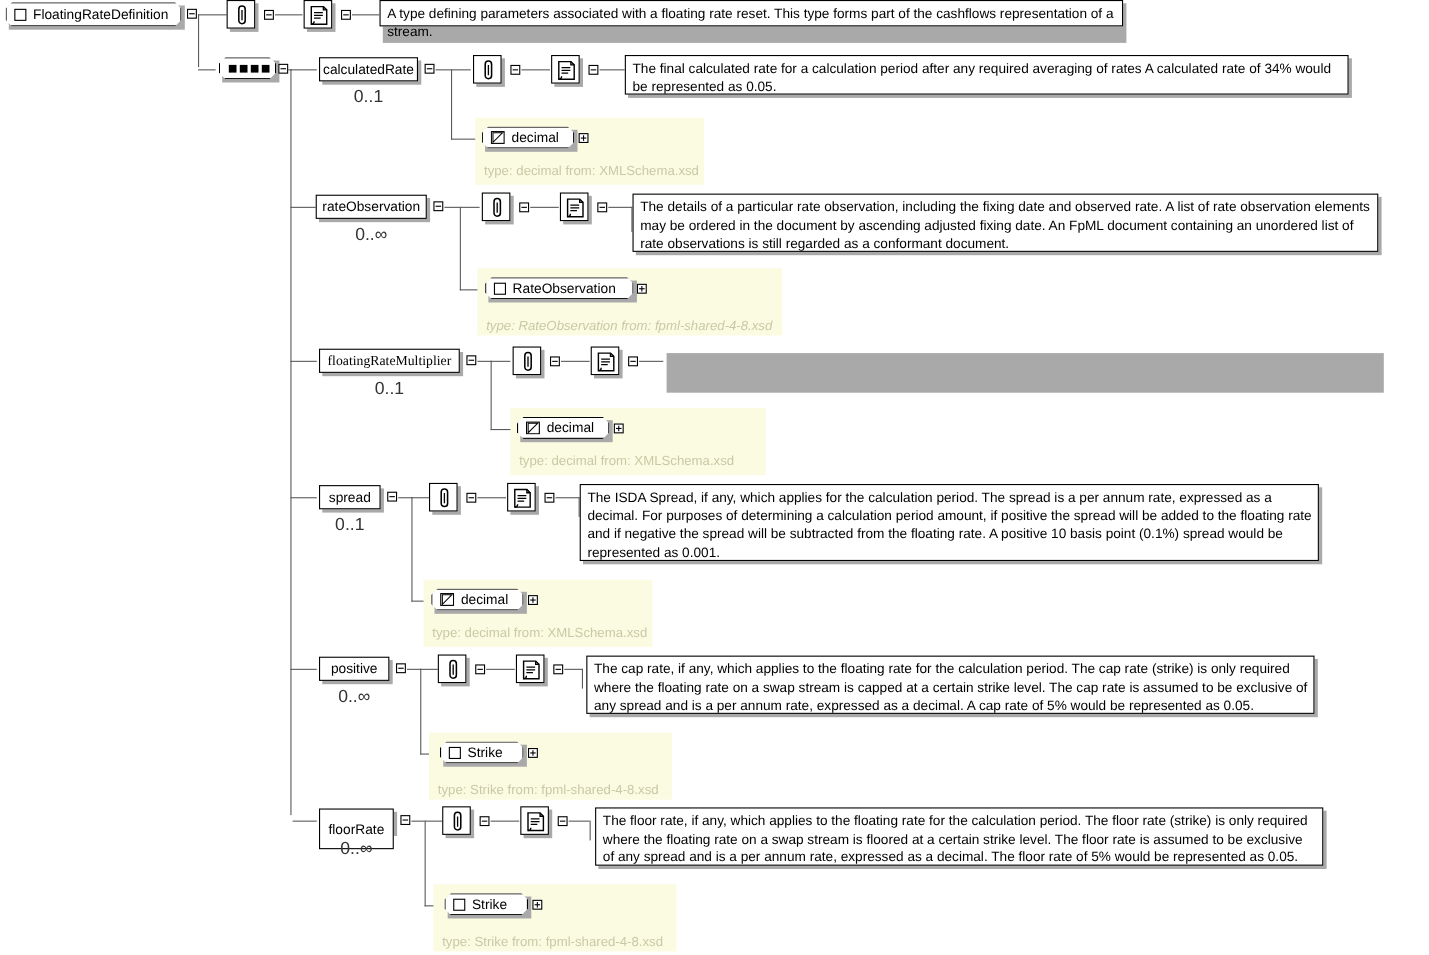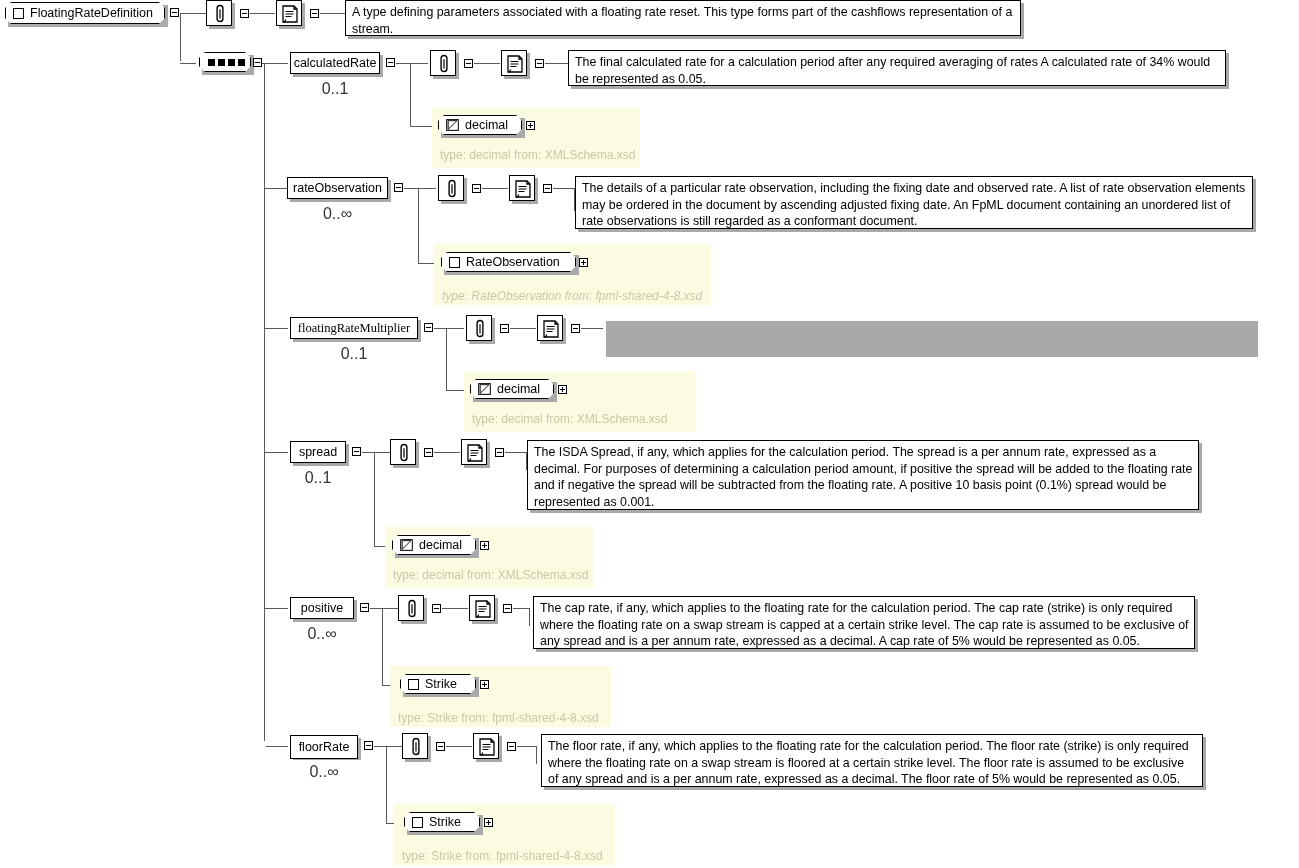--- a/index.html
+++ b/index.html
@@ -116,21 +116,21 @@
       <path d="M3 3h11l3 3v13H3z" fill="#fff" stroke="#000" stroke-width="1.3"></path>
       <path d="M14 3v3h3" fill="none" stroke="#000" stroke-width="1.3"></path>
       <path d="M5.5 8.5h8M5.5 11h8M5.5 13.5h6" stroke="#000" stroke-width="1.1"></path>
       <path d="M3 19c1.8 0 2.6-1.3 2.6-2.6" fill="none" stroke="#000" stroke-width="1.2"></path>
     </svg>
   </div>
   <div class="tog" style="left:310px;top:9px;"></div>
   <div class="ln lnh" style="left:320px;top:13px;width:25px;"></div>
 
   <div class="shadow" style="left:348px;top:3px;width:676px;height:36px;"></div>
-  <div class="doc" style="left:345px;top:0px;width:676px;height:36px;">A type defining parameters associated with a floating rate reset. This type forms part of the cashflows representation of a stream.</div>
+  <div class="doc" style="left:345px;top:0px;width:676px;height:24px;">A type defining parameters associated with a floating rate reset. This type forms part of the cashflows representation of a stream.</div>
 
   <div class="shadow" style="left:202px;top:55px;width:52px;height:20px;"></div>
   <div class="oct" style="left:199px;top:52px;width:52px;height:20px;">
     <span class="dots">
         <i></i>
         <i></i>
         <i></i>
         <i></i>
       </span>
   </div>
@@ -385,21 +385,21 @@
   <div class="oct" style="left:400px;top:674px;width:76px;height:20px;">
     <span class="gl">
         <span class="sq"></span>
       </span>
     <span>Strike</span>
   </div>
   <div class="tog plus" style="left:480px;top:680px;"></div>
   <div class="ytype" style="left:398px;top:711px;">type: Strike from: fpml-shared-4-8.xsd</div>
 
   <div class="shadow" style="left:293px;top:738px;width:68px;height:22px;"></div>
-  <div class="elbox" style="left:290px;top:735px;width:68px;height:24px;">
+  <div class="elbox" style="left:290px;top:735px;width:68px;height:37px;">
     <span>floorRate</span>
   </div>
   <div class="card" style="left:290px;top:763px;width:68px;">0..∞</div>
   <div class="tog" style="left:364px;top:741px;"></div>
 
   <div class="ln lnh" style="left:374px;top:746px;width:12px;"></div>
   <div class="ln lnv" style="left:386px;top:746px;height:78px;"></div>
   <div class="ln lnh" style="left:386px;top:823px;width:24px;"></div>
 
   <div class="ln lnh" style="left:386px;top:746px;width:18px;"></div>

